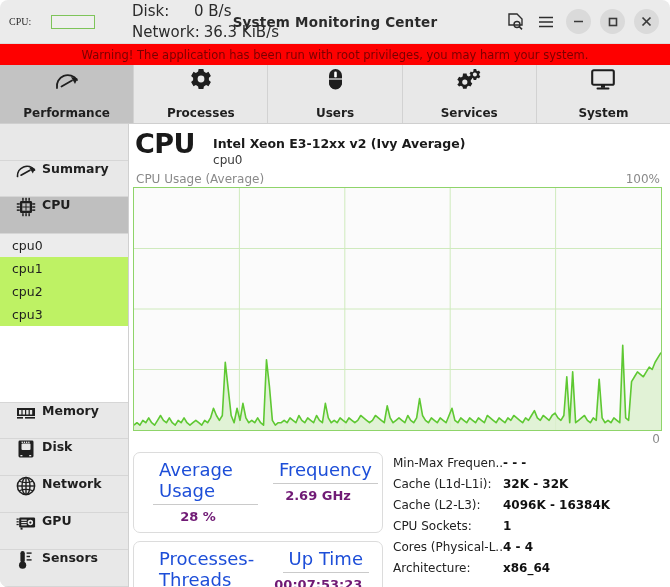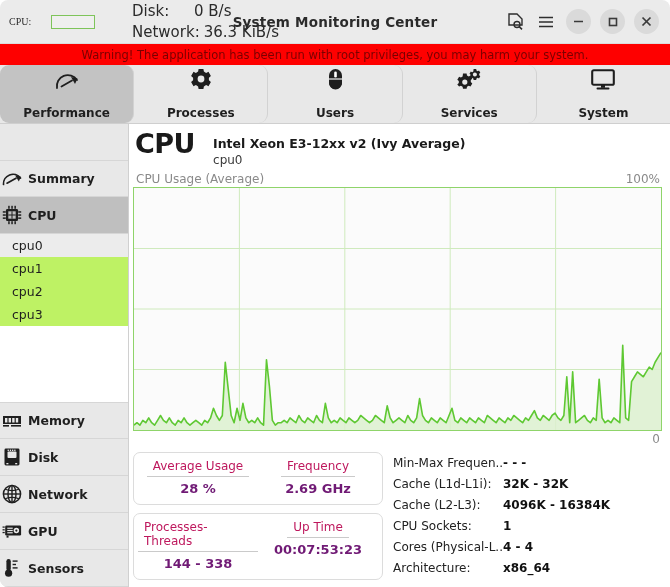--- a/index.html
+++ b/index.html
@@ -87,39 +87,38 @@
   
   .tabs {
     flex: 0 0 59px; display: flex;
     background: #e8e8e8; border-bottom: 1px solid #cfcfcf;
   }
   .tab {
     flex: 1 1 0; display: flex; flex-direction: column;
     align-items: center; justify-content: center; gap: 16px;
     border-right: 1px solid #d2d2d2;
     background: #e8e8e8;
-    border-radius: 9px;
   }
   .tab:last-child { border-right: none; }
   .tab.active { background: #c3c3c3; }
   .tab-icon { height: 22px; display: flex; align-items: flex-end; color: #1e1e1e; }
   .tab-label { font-size: 12px; font-weight: bold; color: #1f1f1f; }
 
   
   .body { flex: 1 1 auto; display: flex; min-height: 0; }
 
   .sidebar {
     flex: 0 0 129px; background: #e8e8e8;
     border-right: 1px solid #d0d0d0;
     display: flex; flex-direction: column;
     padding-top: 36px;
   }
   .side-item {
-    height: 37px; display: flex; align-items: center; gap: 6px;
-    padding-left: 2px;
+    height: 37px; display: flex; align-items: flex-start; gap: 6px;
+    padding-left: 16px;
     border-bottom: 1px solid #d6d6d6;
     color: #1f1f1f;
   }
   .side-item:first-child { border-top: 1px solid #d6d6d6; }
   .side-item.active { background: #bfbfbf; }
   .side-label { font-size: 12.5px; font-weight: bold; }
   .side-icon { width: 20px; height: 20px; display:flex; align-items:center; justify-content:center; }
 
   .cpu-list { background: #ffffff; padding: 0; }
   .cpu-item {
@@ -147,21 +146,21 @@
   .graph svg { display: block; width: 100%; height: 100%; }
   .graph-zero { font-size: 12px; color: #8a8a8a; text-align: right; padding: 1px 2px 0 0; }
 
   .bottom { display: flex; gap: 10px; padding-top: 6px; }
   .stat-col { flex: 0 0 250px; display: flex; flex-direction: column; gap: 8px; }
   .stat-box {
     border: 1px solid #dcdcdc; border-radius: 7px;
     background: #fff; display: flex; padding: 6px 4px 8px;
   }
   .stat-cell { flex: 1 1 0; display: flex; flex-direction: column; align-items: center; gap: 4px; }
-  .stat-name { font-size: 12px; color: #be185d; border-bottom: 1px solid #cacaca; padding: 0 6px 3px; }
+  .stat-name { font-size: 18px; color: #1d4ed8; border-bottom: 1px solid #cacaca; padding: 0 6px 3px; margin-left: 15px; }
   .stat-val { font-size: 13px; font-weight: bold; color: #701a75; }
 
   .info-col { flex: 1 1 auto; display: flex; flex-direction: column; gap: 2px; padding-top: 2px; }
   .info-row { display: flex; font-size: 12px; color: #222; line-height: 19px; }
   .info-key { flex: 0 0 110px; white-space: nowrap; overflow: hidden; }
   .info-val { font-weight: bold; color: #111; }
 </style>
 </head>
 <body>
 

